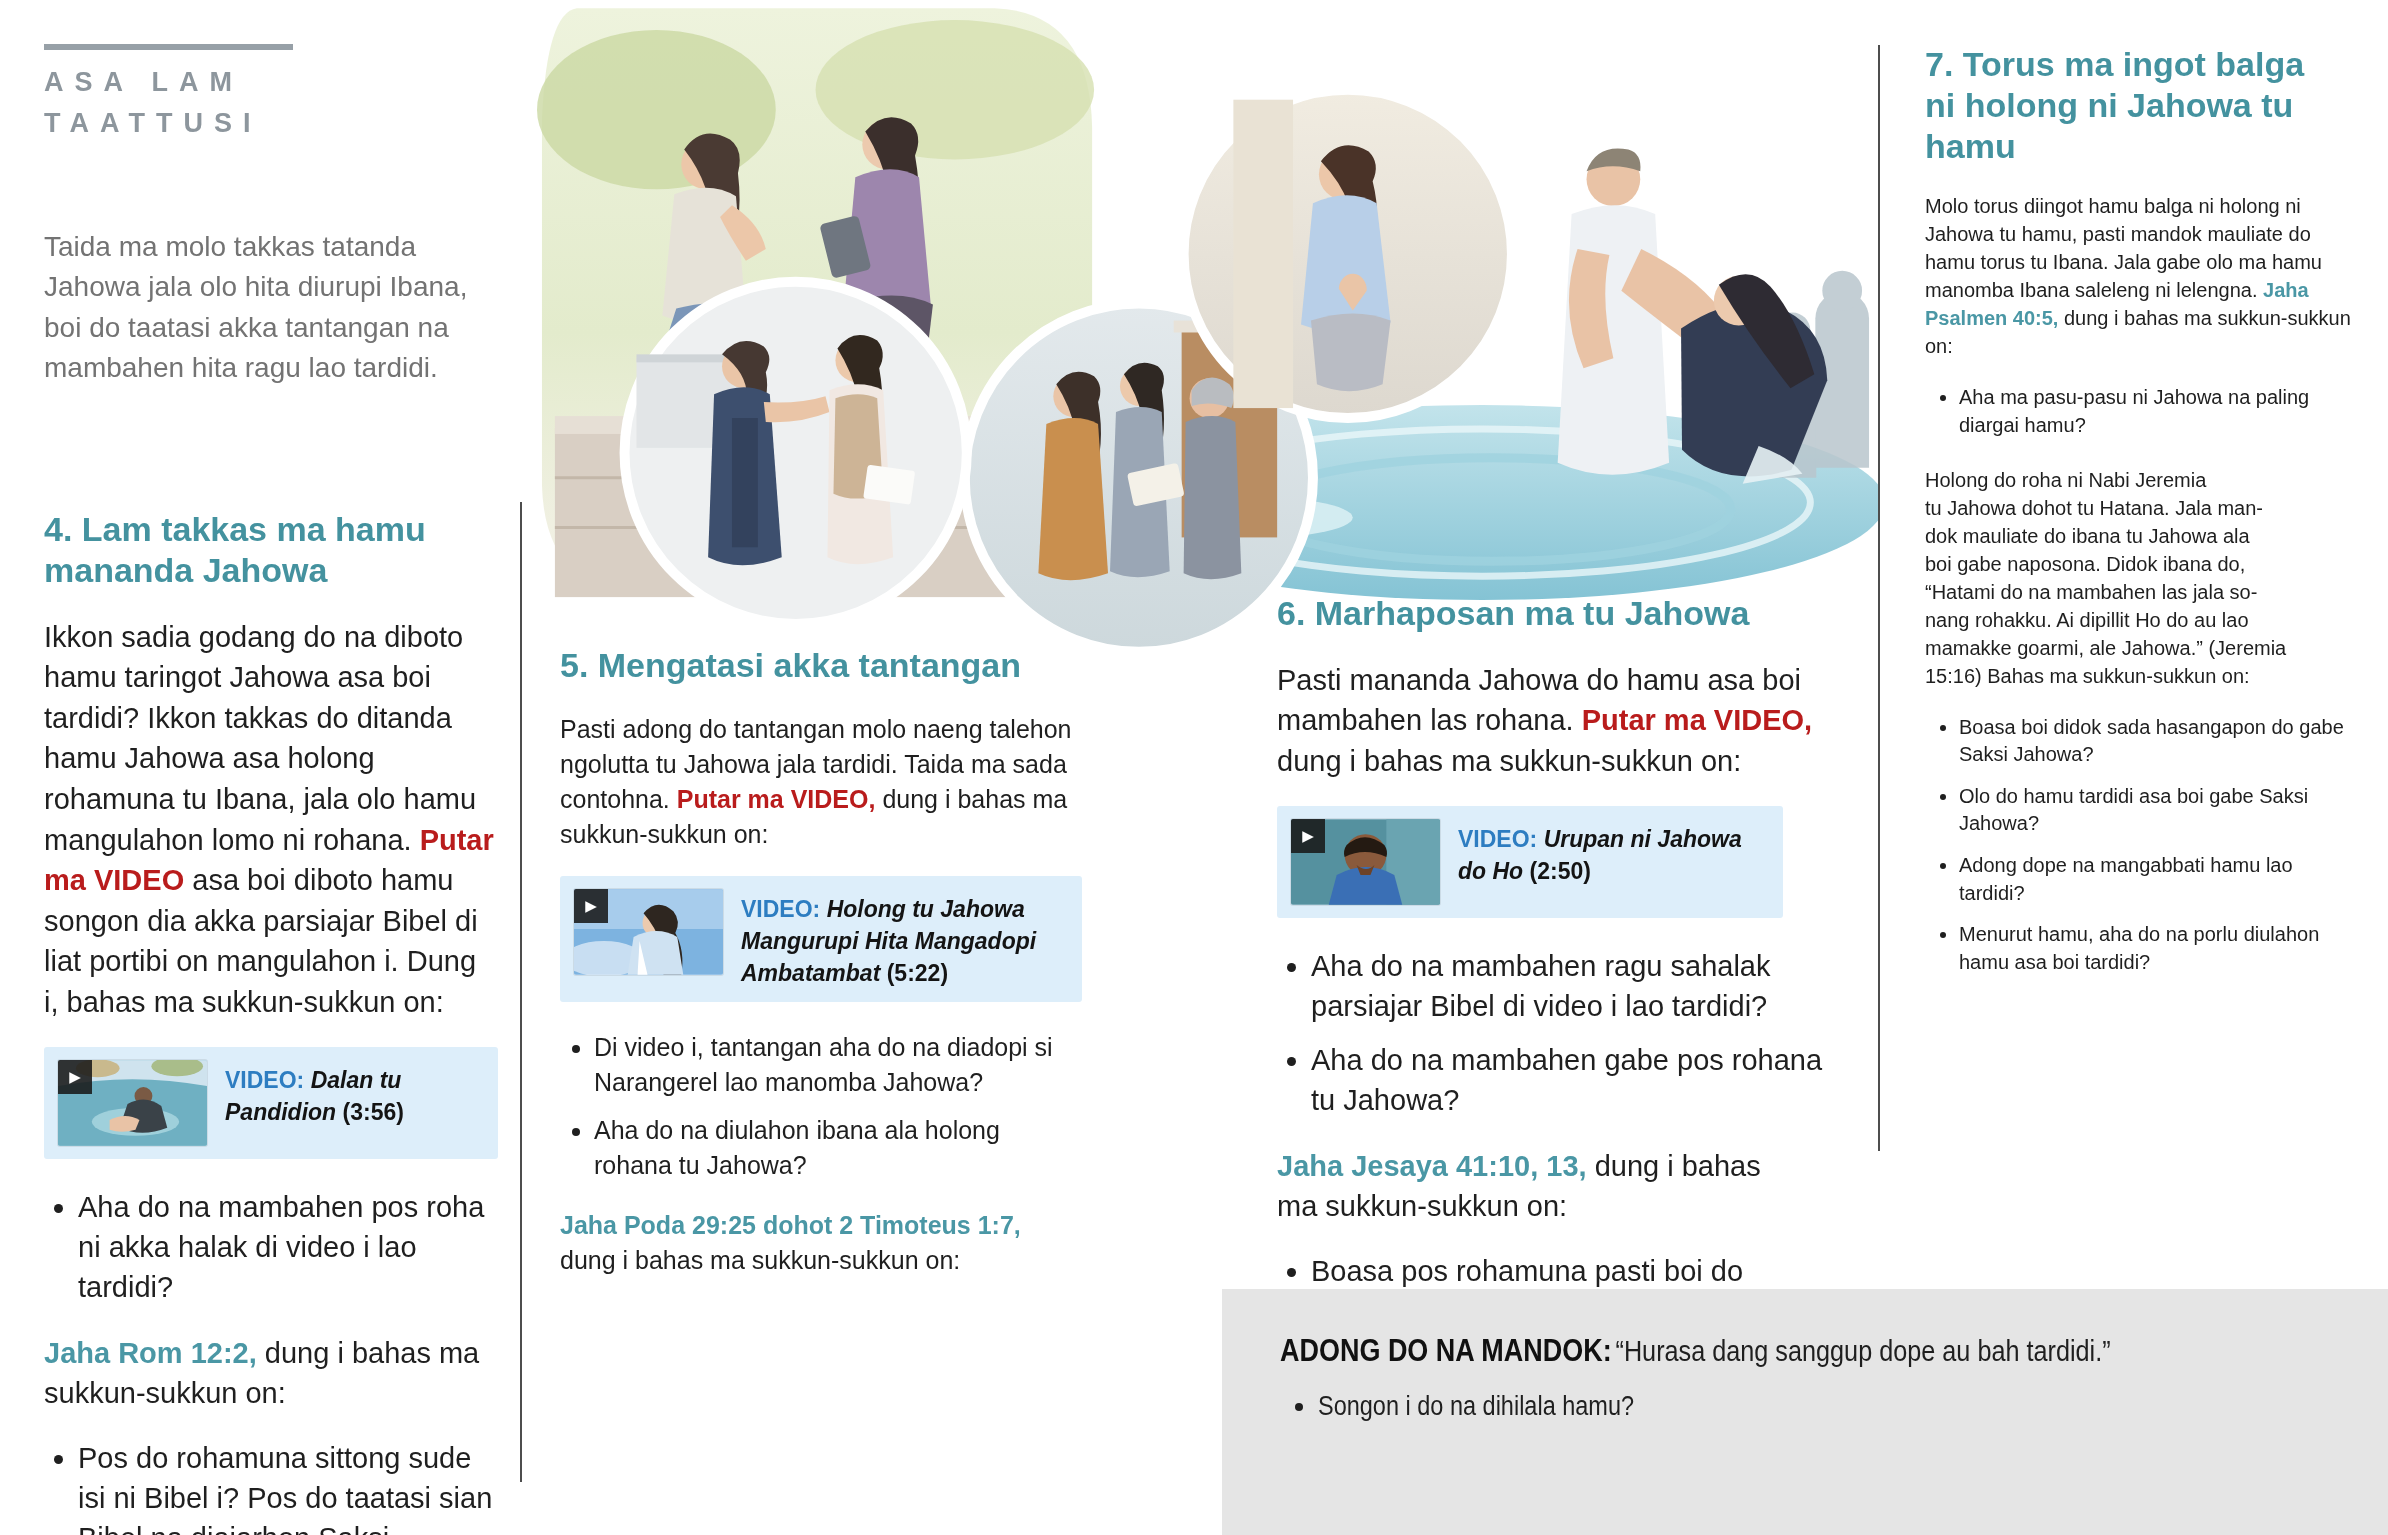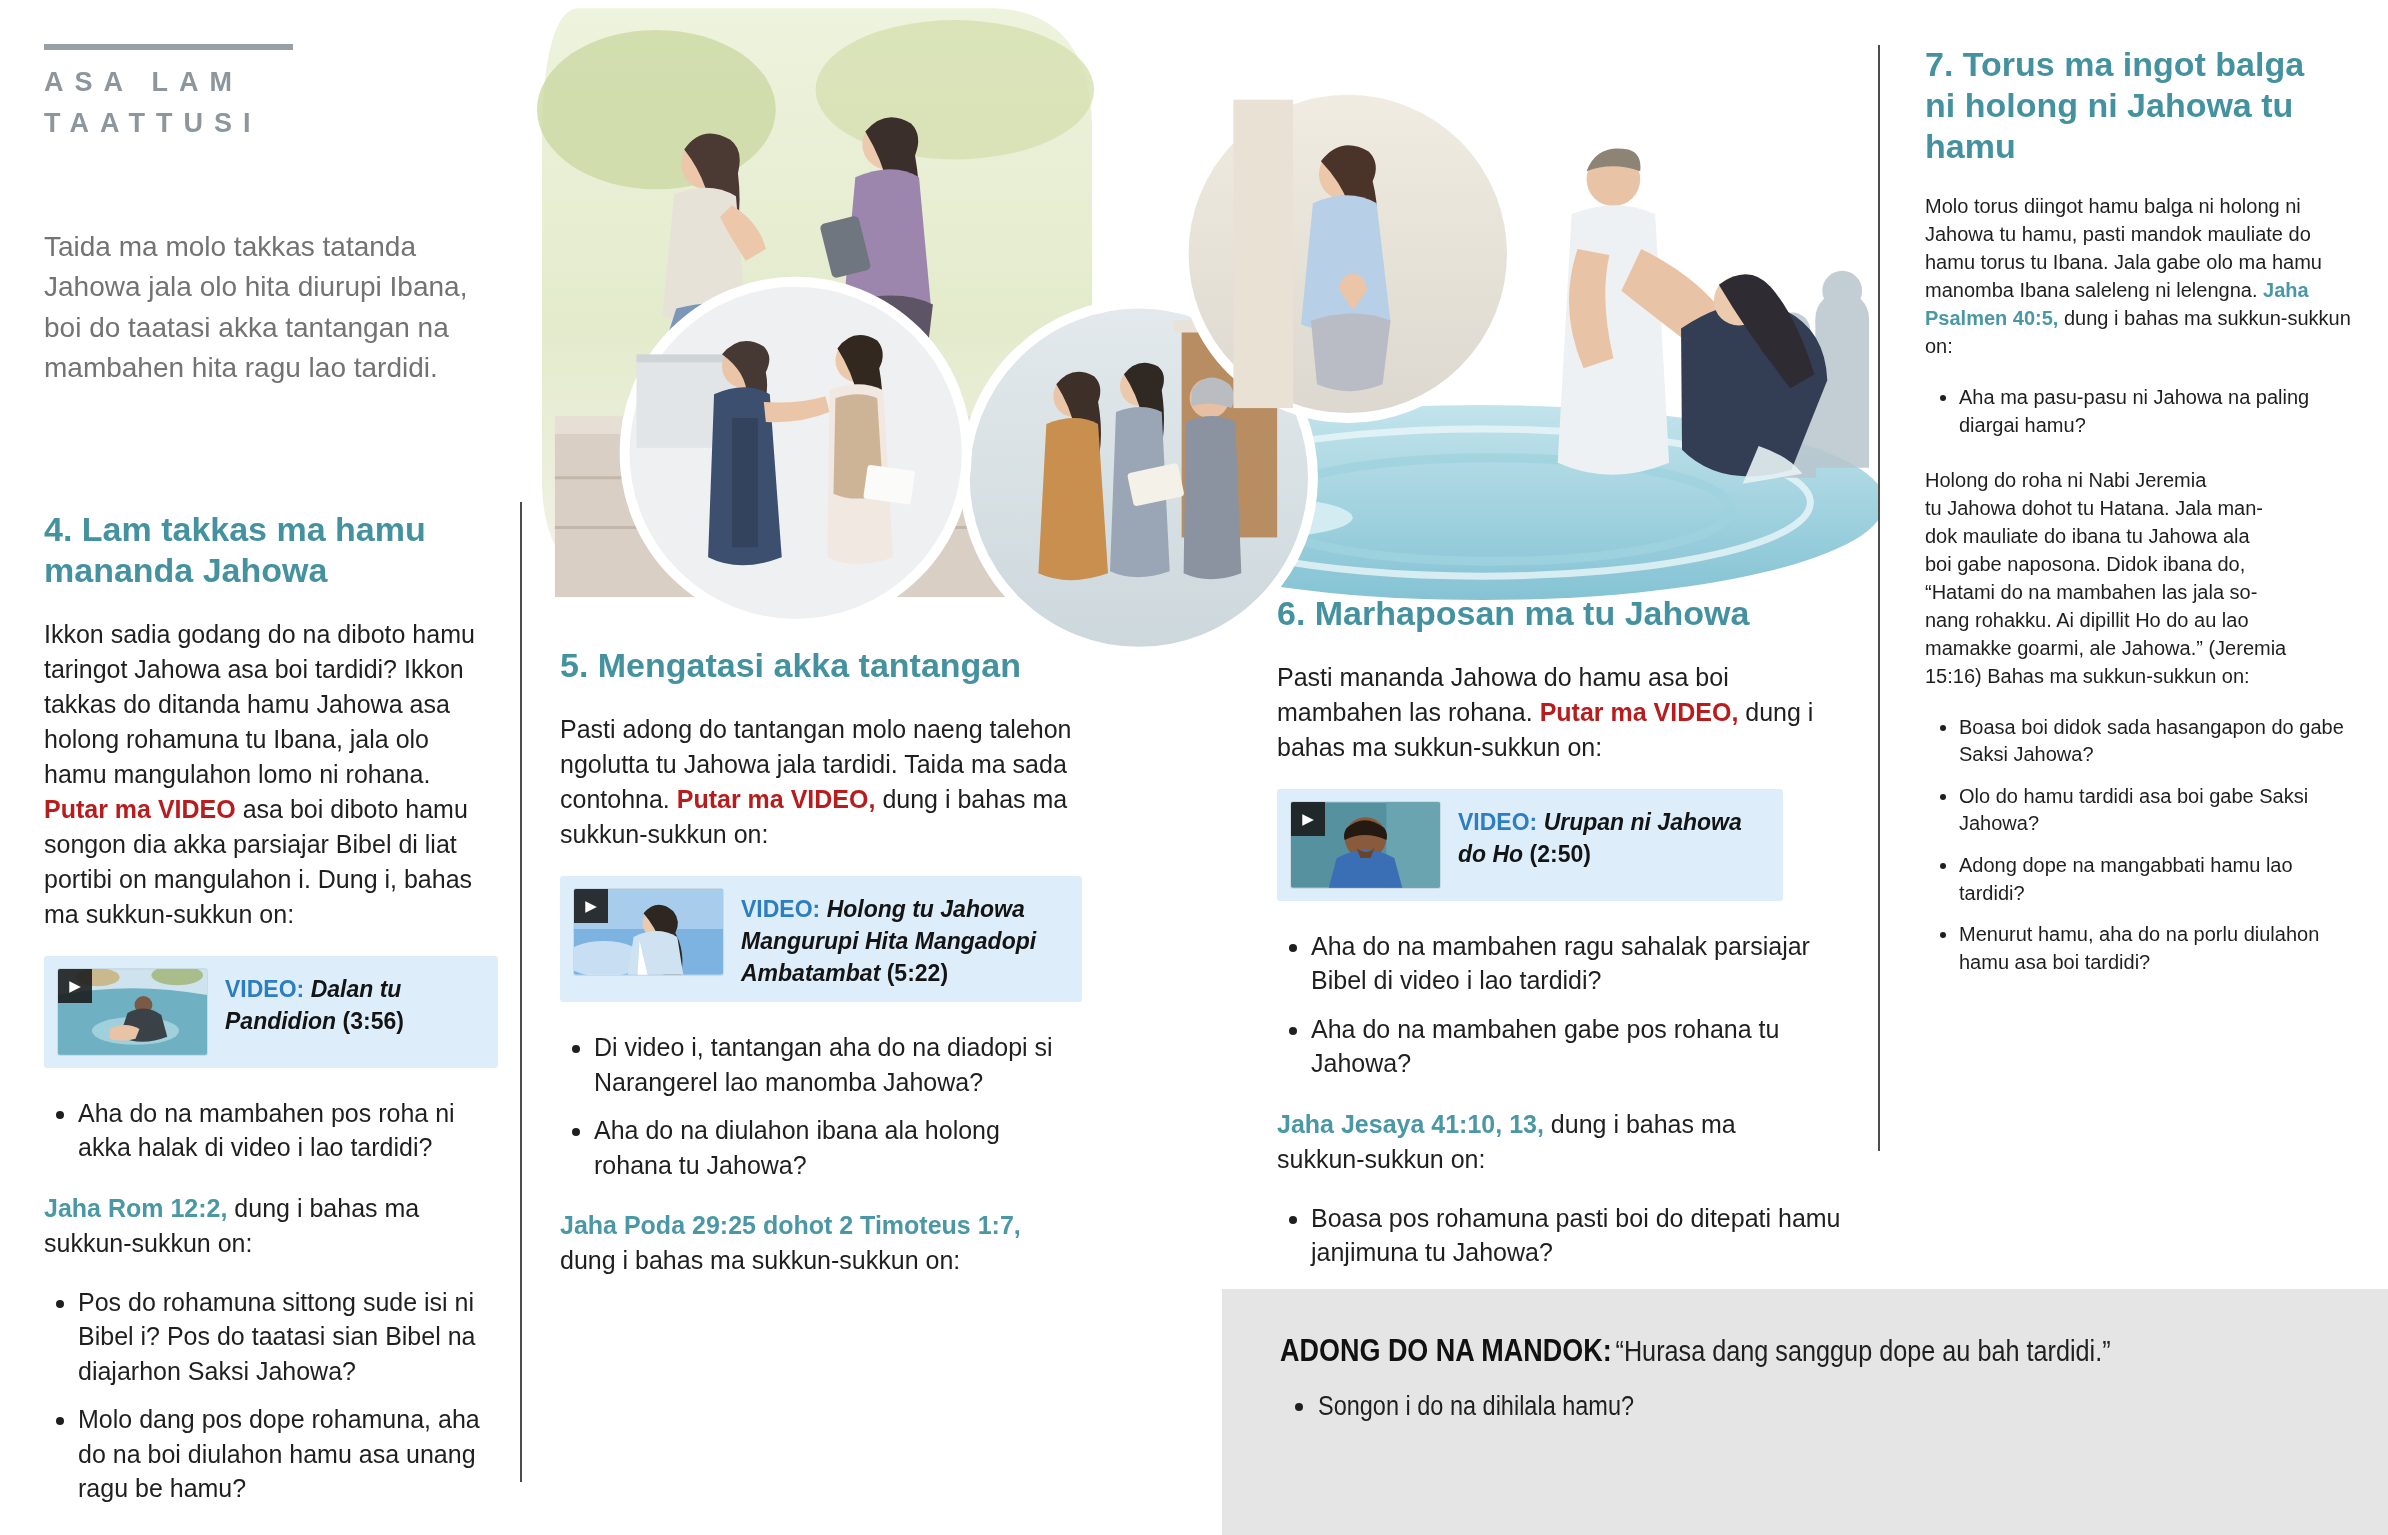--- a/index.html
+++ b/index.html
@@ -4,21 +4,21 @@
 <style>
   html,body{margin:0;padding:0;background:#fff;}
   .page{position:relative;width:2388px;height:1535px;background:#fff;overflow:hidden;
         font-family:"Liberation Sans",sans-serif;color:#1f1f1f;}
   .col{position:absolute;}
   .kicker-bar{position:absolute;left:44px;top:44px;width:249px;height:6px;background:#97a0a7;}
   .kicker{position:absolute;left:44px;top:62px;width:299px;font-size:27px;font-weight:700;
           letter-spacing:11px;line-height:1.5;color:#8d969d;}
   .intro{position:absolute;left:44px;top:199px;width:458px;font-size:28px;line-height:1.44;color:#737373;}
   .h{font-size:34px;font-weight:700;color:#44929f;line-height:1.2;margin:0 0 26px 0;}
-  .body{font-size:25px;line-height:1.4;margin:0 0 24px 0;}
+  .body{font-size:29px;line-height:1.4;margin:0 0 24px 0;}
   .pre{white-space:pre-line;}
   .link{color:#b91c1c;font-weight:700;cursor:pointer;}
   .scripture{color:#4a97a5;font-weight:700;cursor:pointer;}
   ul.q{margin:4px 0 26px 0;padding-left:34px;}
   ul.q li{margin-bottom:14px;font-size:inherit;line-height:1.38;}
   .col2 .body, .col2 ul.q{font-size:25px;}
   .col4 .body, .col4 ul.q{font-size:20px;}
   .vcard{display:flex;gap:18px;background:#ddeefa;border-radius:3px;padding:13px 14px;
          margin:4px 0 28px 0;align-items:flex-start;cursor:pointer;}
   .thumb{position:relative;flex:0 0 auto;width:149px;height:86px;border-radius:2px;overflow:hidden;

